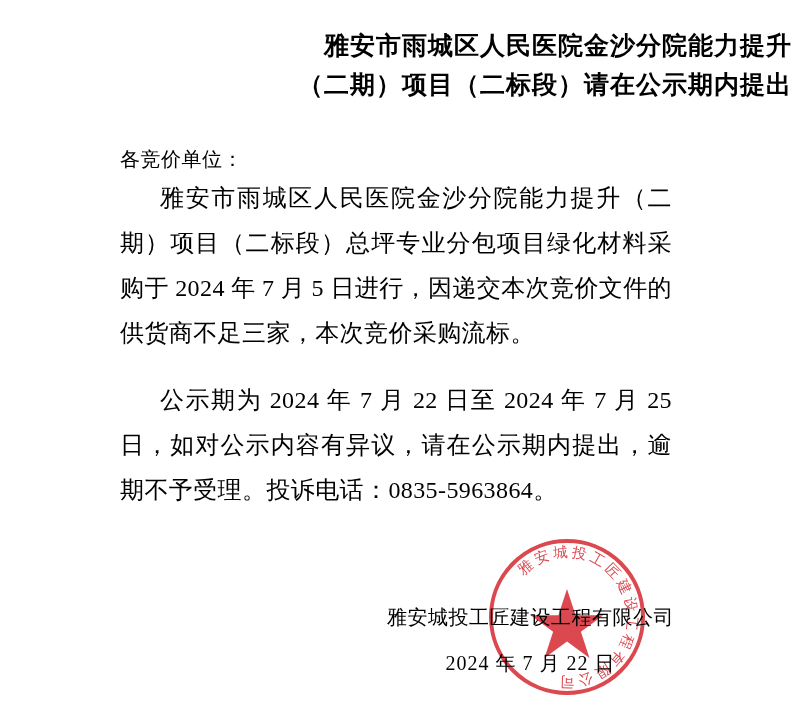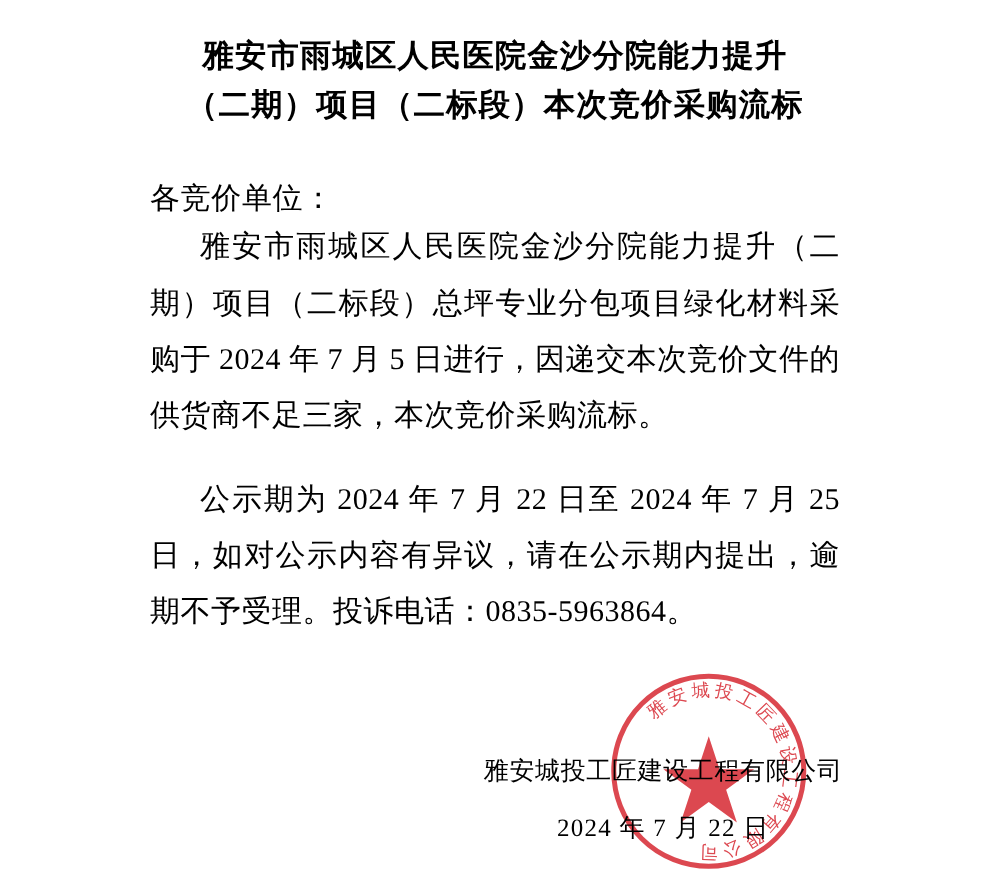--- a/index.html
+++ b/index.html
@@ -16,37 +16,37 @@
   }
   .page {
     position: relative;
     width: 792px;
     height: 702px;
     box-sizing: border-box;
     padding: 0;
   }
   .title-block {
     padding-top: 26px;
-    text-align: center;
+    text-align: right;
   }
   .title-line {
     font-size: 25px;
     font-weight: bold;
     letter-spacing: 1px;
     line-height: 39px;
     color: #000;
     font-family: "Liberation Serif", "DejaVu Serif", serif;
   }
   .body-block {
     margin: 0 auto;
     width: 552px;
     padding-top: 38px;
   }
   .salutation {
-    font-size: 24px;
+    font-size: 20px;
     line-height: 34px;
     letter-spacing: 0.5px;
   }
   .para {
     font-size: 24px;
     line-height: 45px;
     text-align: justify;
     text-justify: inter-ideograph;
     letter-spacing: 0.4px;
   }
@@ -84,21 +84,21 @@
   }
   .seal svg { display: block; }
 </style>
 </head>
 <body>
 
 <div class="page">
 
   <div class="title-block">
     <div class="title-line">雅安市雨城区人民医院金沙分院能力提升</div>
-    <div class="title-line">（二期）项目（二标段）本次竞价采购流标</div>
+    <div class="title-line">（二期）项目（二标段）请在公示期内提出</div>
   </div>
 
   <div class="body-block">
     <div class="salutation">各竞价单位：</div>
     <div class="para indent">雅安市雨城区人民医院金沙分院能力提升（二期）项目（二标段）总坪专业分包项目绿化材料采购于 2024 年 7 月 5 日进行，因递交本次竞价文件的供货商不足三家，本次竞价采购流标。</div>
     <div class="spacer-1"></div>
     <div class="para indent">公示期为 2024 年 7 月 22 日至 2024 年 7 月 25 日，如对公示内容有异议，请在公示期内提出，逾期不予受理。投诉电话：0835-5963864。</div>
   </div>
 
   <div class="seal">

